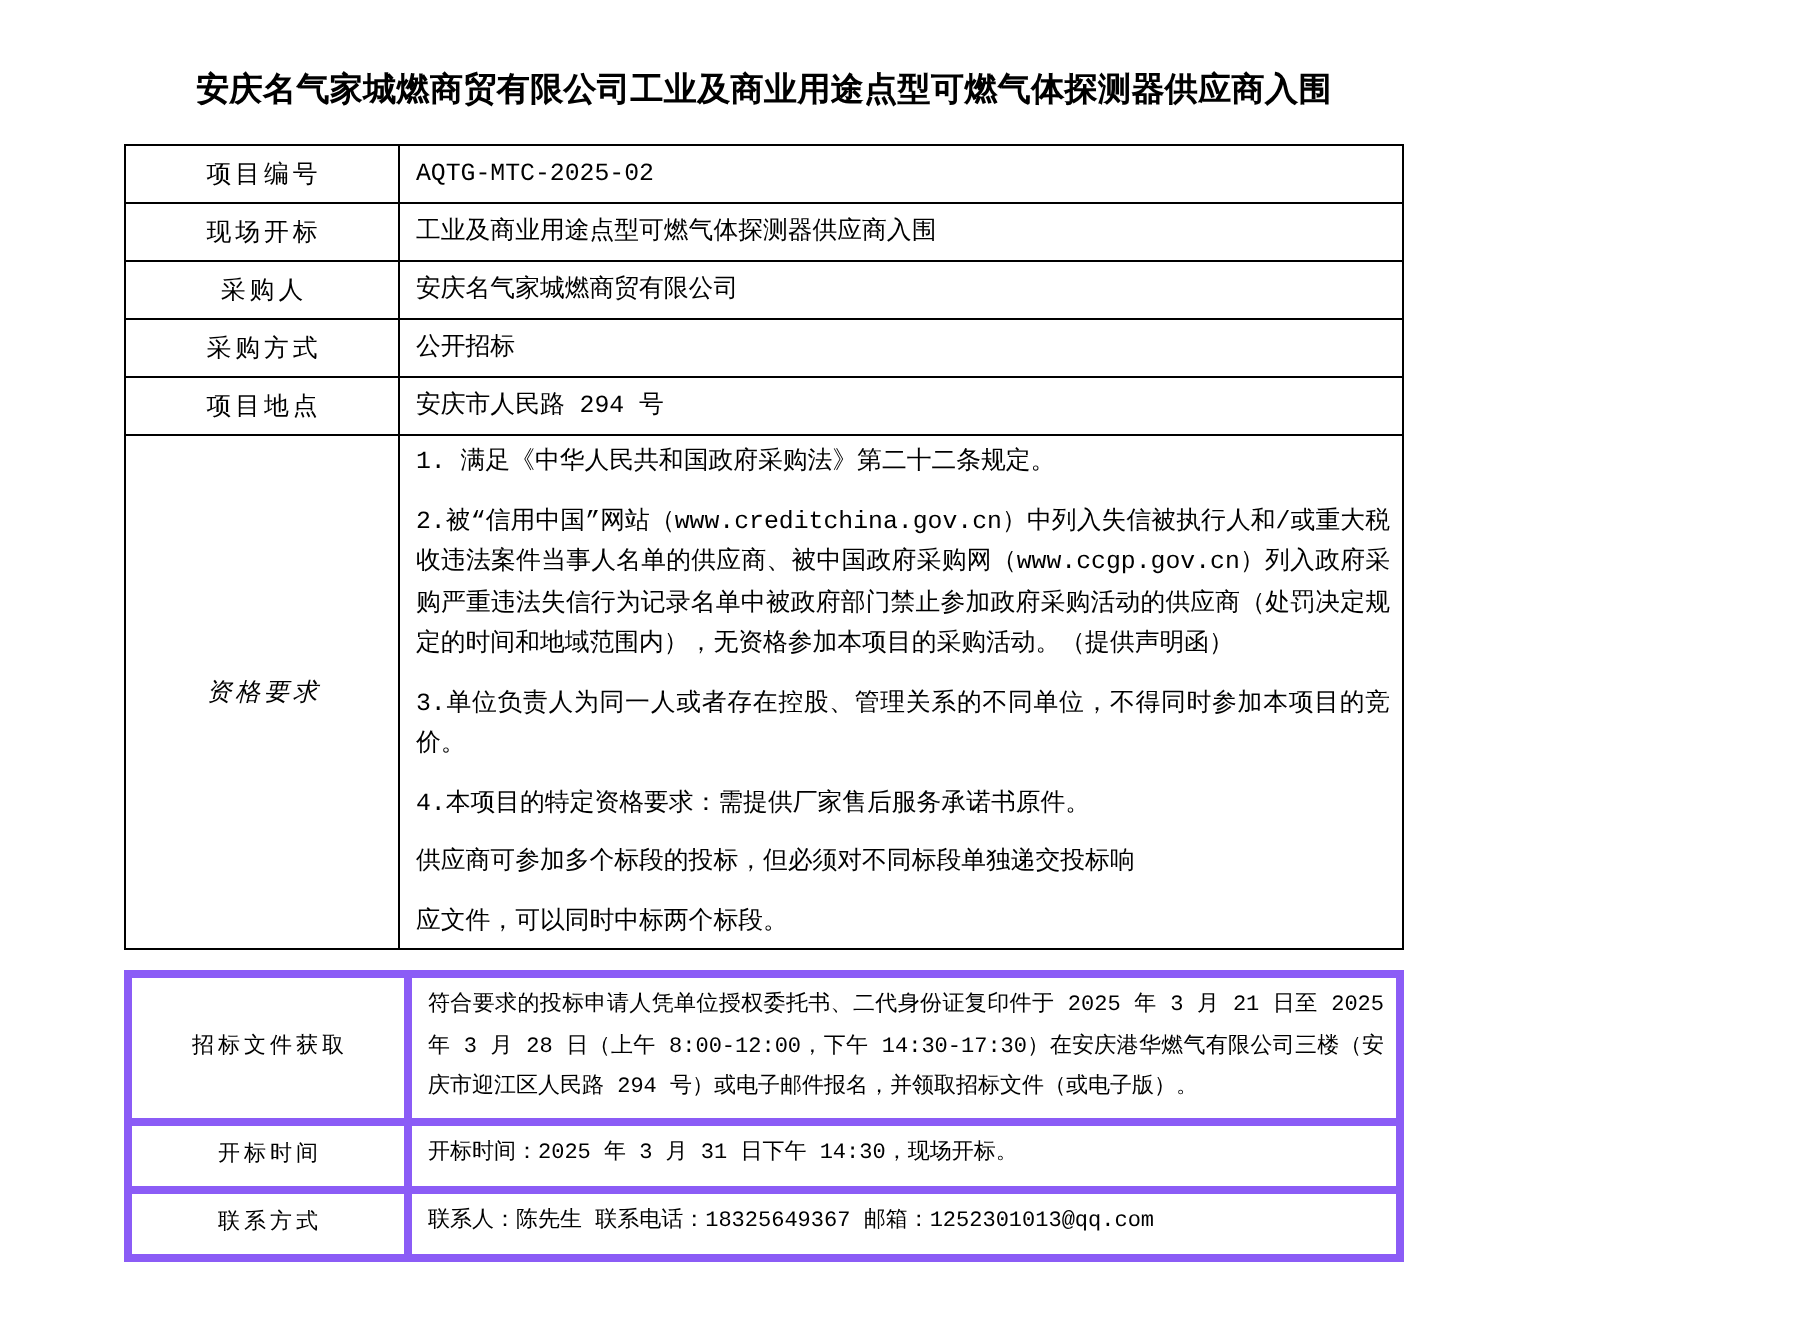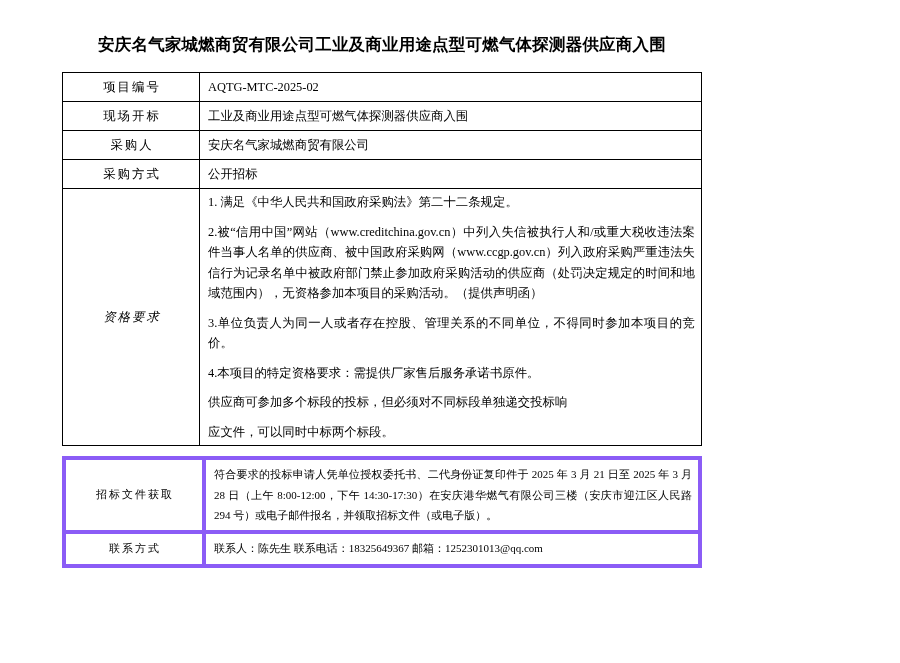--- a/index.html
+++ b/index.html
@@ -45,20 +45,21 @@
     padding: 3px 6px 3px 8px;
   }
   td.label {
     width: 122px;
     text-align: center;
     letter-spacing: 2px;
     white-space: nowrap;
   }
   td.value {
     text-align: left;
+    font-family: Liberation Mono, monospace;
   }
   tr.row-short td {
     height: 22px;
     margin-top: 15px;
   }
   td.qual-label {
     text-align: center;
     letter-spacing: 2px;
     vertical-align: middle;
     font-style: italic;
@@ -118,20 +119,24 @@
         <td class="value">工业及商业用途点型可燃气体探测器供应商入围</td>
       </tr>
       <tr class="row-short">
         <td class="label">采购人</td>
         <td class="value">安庆名气家城燃商贸有限公司</td>
       </tr>
       <tr class="row-short">
         <td class="label">采购方式</td>
         <td class="value">公开招标</td>
       </tr>
+      <tr class="row-short">
+        <td class="label">项目地点</td>
+        <td class="value">安庆市人民路 294 号</td>
+      </tr>
       <tr>
         <td class="label qual-label">资格要求</td>
         <td class="value qual-body">
           <p>1. 满足《中华人民共和国政府采购法》第二十二条规定。</p>
           <p>2.被“信用中国”网站（www.creditchina.gov.cn）中列入失信被执行人和/或重大税收违法案件当事人名单的供应商、被中国政府采购网（www.ccgp.gov.cn）列入政府采购严重违法失信行为记录名单中被政府部门禁止参加政府采购活动的供应商（处罚决定规定的时间和地域范围内），无资格参加本项目的采购活动。（提供声明函）</p>
           <p>3.单位负责人为同一人或者存在控股、管理关系的不同单位，不得同时参加本项目的竞价。</p>
           <p>4.本项目的特定资格要求：需提供厂家售后服务承诺书原件。</p>
           <p>供应商可参加多个标段的投标，但必须对不同标段单独递交投标响</p>
           <p>应文件，可以同时中标两个标段。</p>
         </td>
@@ -143,20 +148,24 @@
 
   <table class="main2">
     <tbody>
       <tr>
         <td class="label">招标文件获取</td>
         <td class="value doc-get-body">
           <p>符合要求的投标申请人凭单位授权委托书、二代身份证复印件于 2025 年 3 月 21 日至 2025 年 3 月 28 日（上午 8:00-12:00，下午 14:30-17:30）在安庆港华燃气有限公司三楼（安庆市迎江区人民路 294 号）或电子邮件报名，并领取招标文件（或电子版）。</p>
         </td>
       </tr>
       <tr class="row-short">
+        <td class="label">开标时间</td>
+        <td class="value">开标时间：2025 年 3 月 31 日下午 14:30，现场开标。</td>
+      </tr>
+      <tr class="row-short">
         <td class="label">联系方式</td>
         <td class="value">联系人：陈先生   联系电话：18325649367   邮箱：1252301013@qq.com</td>
       </tr>
 
     </tbody>
   </table>
 
 </div>
 
 </body></html>

